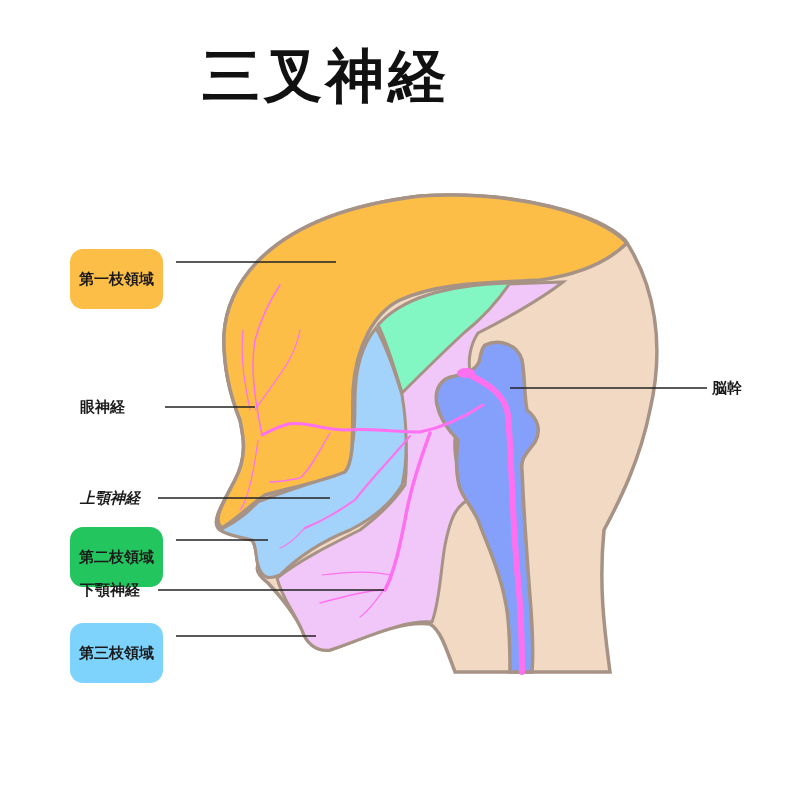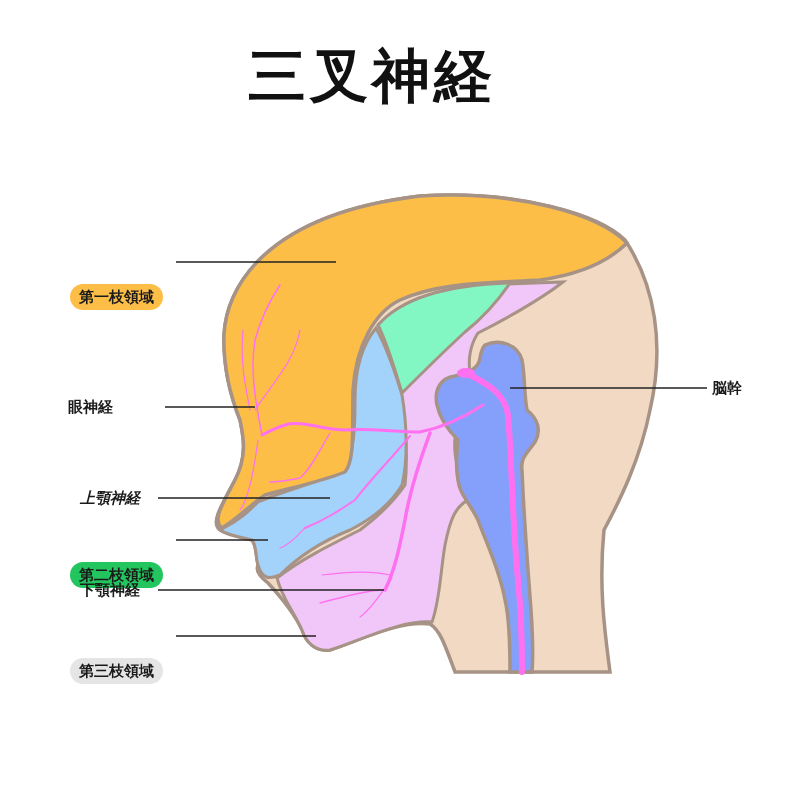--- a/index.html
+++ b/index.html
@@ -1,23 +1,23 @@
 <!DOCTYPE html>
 <html><head>
   <meta charset="utf-8">
   <style>
     html, body { margin: 0; padding: 0; background: #ffffff; }
     body { width: 800px; height: 800px; position: relative; overflow: hidden;
            font-family: "DejaVu Sans", "Liberation Sans", sans-serif; }
     .title { position: absolute; left: 0; top: 38px; width: 652px; text-align: center;
-             font-size: 58px; font-weight: bold; color: #111; letter-spacing: 4px; padding-left: 46px; }
+             font-size: 58px; font-weight: bold; color: #111; letter-spacing: 4px; }
     svg.fig { position: absolute; left: 0; top: 0; }
     .label { position: absolute; font-size: 15px; font-weight: bold; color: #1a1a1a;
              white-space: nowrap; line-height: 26px; height: 26px; }
-    .pill { padding: 0 9px; border-radius: 13px; margin-top: 35px; }
+    .pill { padding: 17px 9px; border-radius: 13px; }
   </style>
 </head>
 <body>
 
 <div class="title">三叉神経</div>
 
 <svg class="fig" width="800" height="800" viewBox="0 0 800 800">
 
   <path d="M420,196 C520,190 600,215 625,240 C655,285 665,345 650,410 C640,460 620,500 604,530 C598,590 606,640 610,672 L455,672 C445,645 440,630 430,624 C400,620 360,640 330,650 C315,652 306,642 302,630 C294,612 280,596 268,583 C262,578 255,572 258,565 C256,557 257,547 252,540 C240,537 225,535 218,528 C212,520 222,505 235,480 C248,455 243,435 240,420 C232,400 223,370 224,335 C226,290 262,215 420,196 Z" fill="#F1D9C3" stroke="#A79386" stroke-width="3.5"></path>
 
@@ -53,18 +53,18 @@
     <line x1="165" y1="407" x2="255" y2="407"></line>
     <line x1="158" y1="498" x2="330" y2="498"></line>
     <line x1="176" y1="540" x2="268" y2="540"></line>
     <line x1="158" y1="590" x2="384" y2="590"></line>
     <line x1="176" y1="636" x2="316" y2="636"></line>
     <line x1="510" y1="388" x2="707" y2="388"></line>
   </g>
 </svg>
 
 <div class="label pill" style="left:70px; top:249px; background:#FDBE48;">第一枝領域</div>
-<div class="label" style="left:68px; top:394px;">眼神経</div>
+<div class="label" style="left:80px; top:394px;">眼神経</div>
 <div class="label" style="left:80px; top:485px;font-style:italic;">上顎神経</div>
 <div class="label pill" style="left:70px; top:527px; background:#22c55e;">第二枝領域</div>
 <div class="label" style="left:80px; top:577px;">下顎神経</div>
-<div class="label pill" style="left:70px; top:623px; background:#e5e5e5;">第三枝領域</div>
+<div class="label pill" style="left:70px; top:623px; background:#7dd3fc;">第三枝領域</div>
 <div class="label" style="left:712px; top:375px;font-family:Liberation Serif, serif;">脳幹</div>
 
 </body></html>

